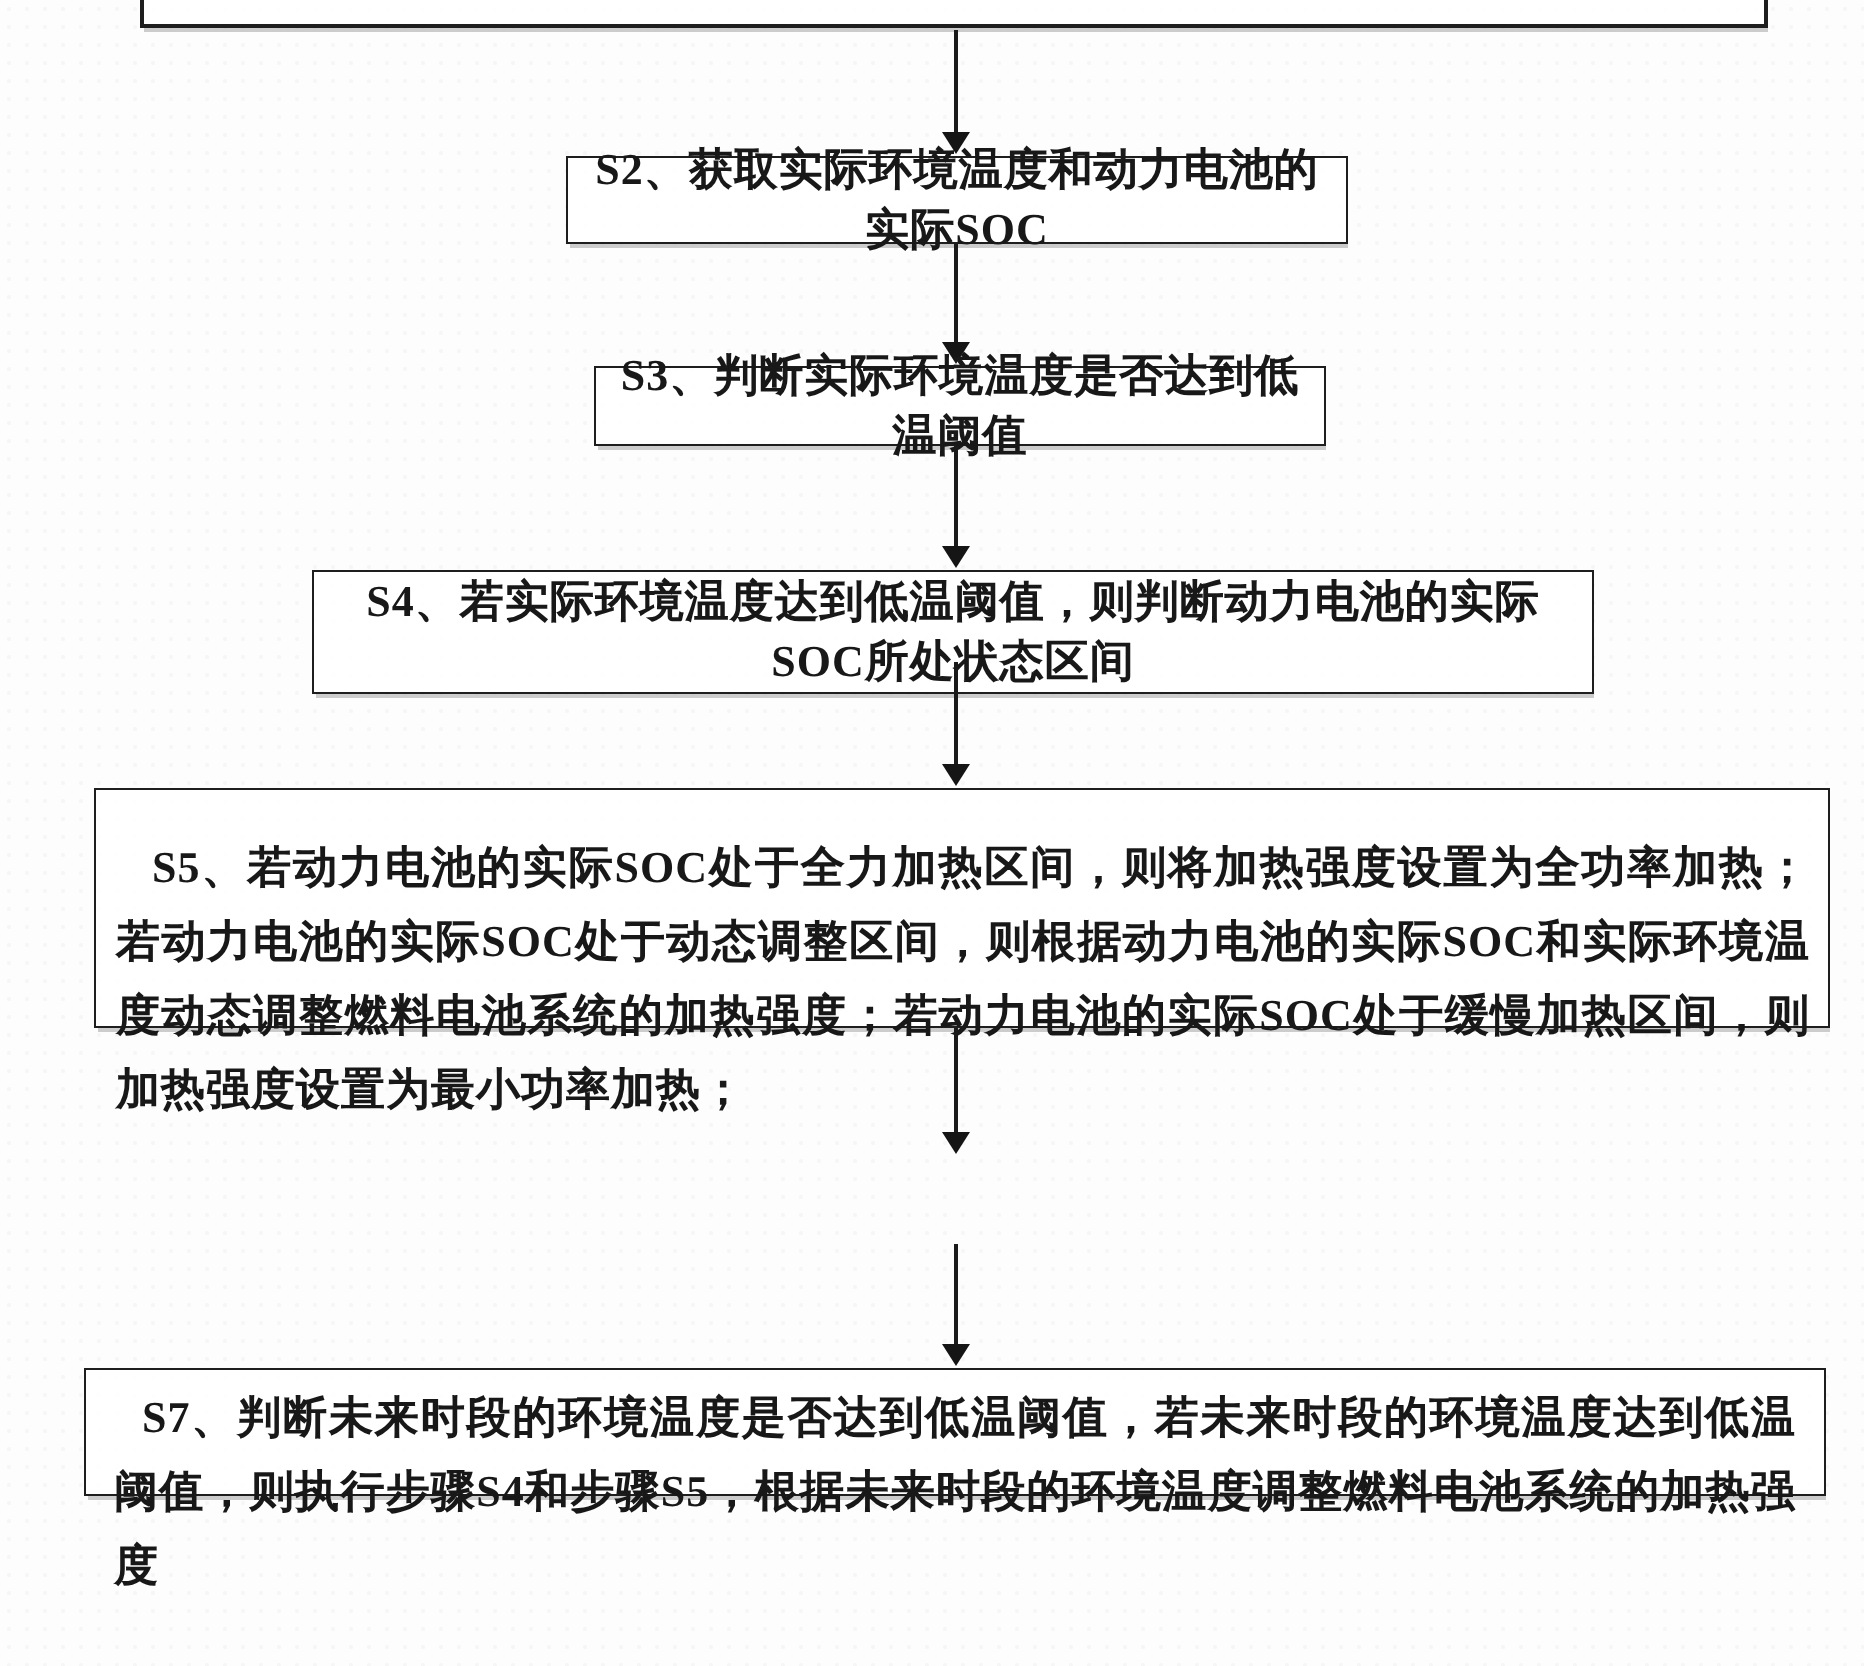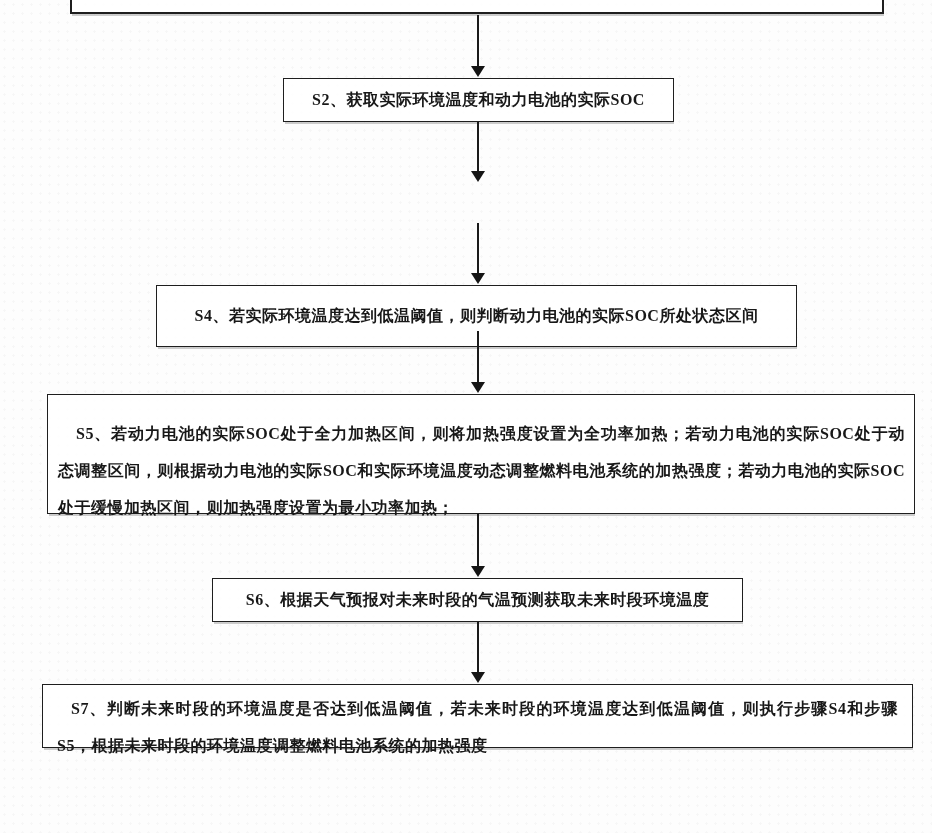--- a/index.html
+++ b/index.html
@@ -17,21 +17,21 @@
     background-size: 9px 9px;
     font-family: "Liberation Serif", "DejaVu Serif", serif;
     color: #1b1b1b;
   }
   .node {
     position: absolute;
     box-sizing: border-box;
     border: 1.5px solid #1e1e1e;
     background: rgba(255,255,255,0.85);
     box-shadow: 1px 3px 0 -1px rgba(80,80,80,0.28);
-    font-size: 16px;
+    font-size: 22px;
     font-weight: 600;
     letter-spacing: 0.5px;
     color: #181818;
   }
   .node.center {
     display: flex;
     align-items: center;
     justify-content: center;
     text-align: center;
     padding: 0 6px;
@@ -90,20 +90,23 @@
 
   <div class="node node-s2 center">
     <span>S2、获取实际环境温度和动力电池的实际SOC</span>
   </div>
 
   <div class="arrow arrow-2">
     <div class="shaft"></div>
     <div class="head"></div>
   </div>
 
+  <div class="node node-s3 center">
+    <span>S3、判断实际环境温度是否达到低温阈值</span>
+  </div>
 
   <div class="arrow arrow-3">
     <div class="shaft"></div>
     <div class="head"></div>
   </div>
 
   <div class="node node-s4 center">
     <span>S4、若实际环境温度达到低温阈值，则判断动力电池的实际SOC所处状态区间</span>
   </div>
 
@@ -114,23 +117,20 @@
 
   <div class="node node-s5 para">
     <span>S5、若动力电池的实际SOC处于全力加热区间，则将加热强度设置为全功率加热；若动力电池的实际SOC处于动态调整区间，则根据动力电池的实际SOC和实际环境温度动态调整燃料电池系统的加热强度；若动力电池的实际SOC处于缓慢加热区间，则加热强度设置为最小功率加热；</span>
   </div>
 
   <div class="arrow arrow-5">
     <div class="shaft"></div>
     <div class="head"></div>
   </div>
 
-  <div class="node node-s6 center">
-    <span>S6、根据天气预报对未来时段的气温预测获取未来时段环境温度</span>
-  </div>
 
   <div class="arrow arrow-6">
     <div class="shaft"></div>
     <div class="head"></div>
   </div>
 
   <div class="node node-s7 para">
     <span>S7、判断未来时段的环境温度是否达到低温阈值，若未来时段的环境温度达到低温阈值，则执行步骤S4和步骤S5，根据未来时段的环境温度调整燃料电池系统的加热强度</span>
   </div>
 

